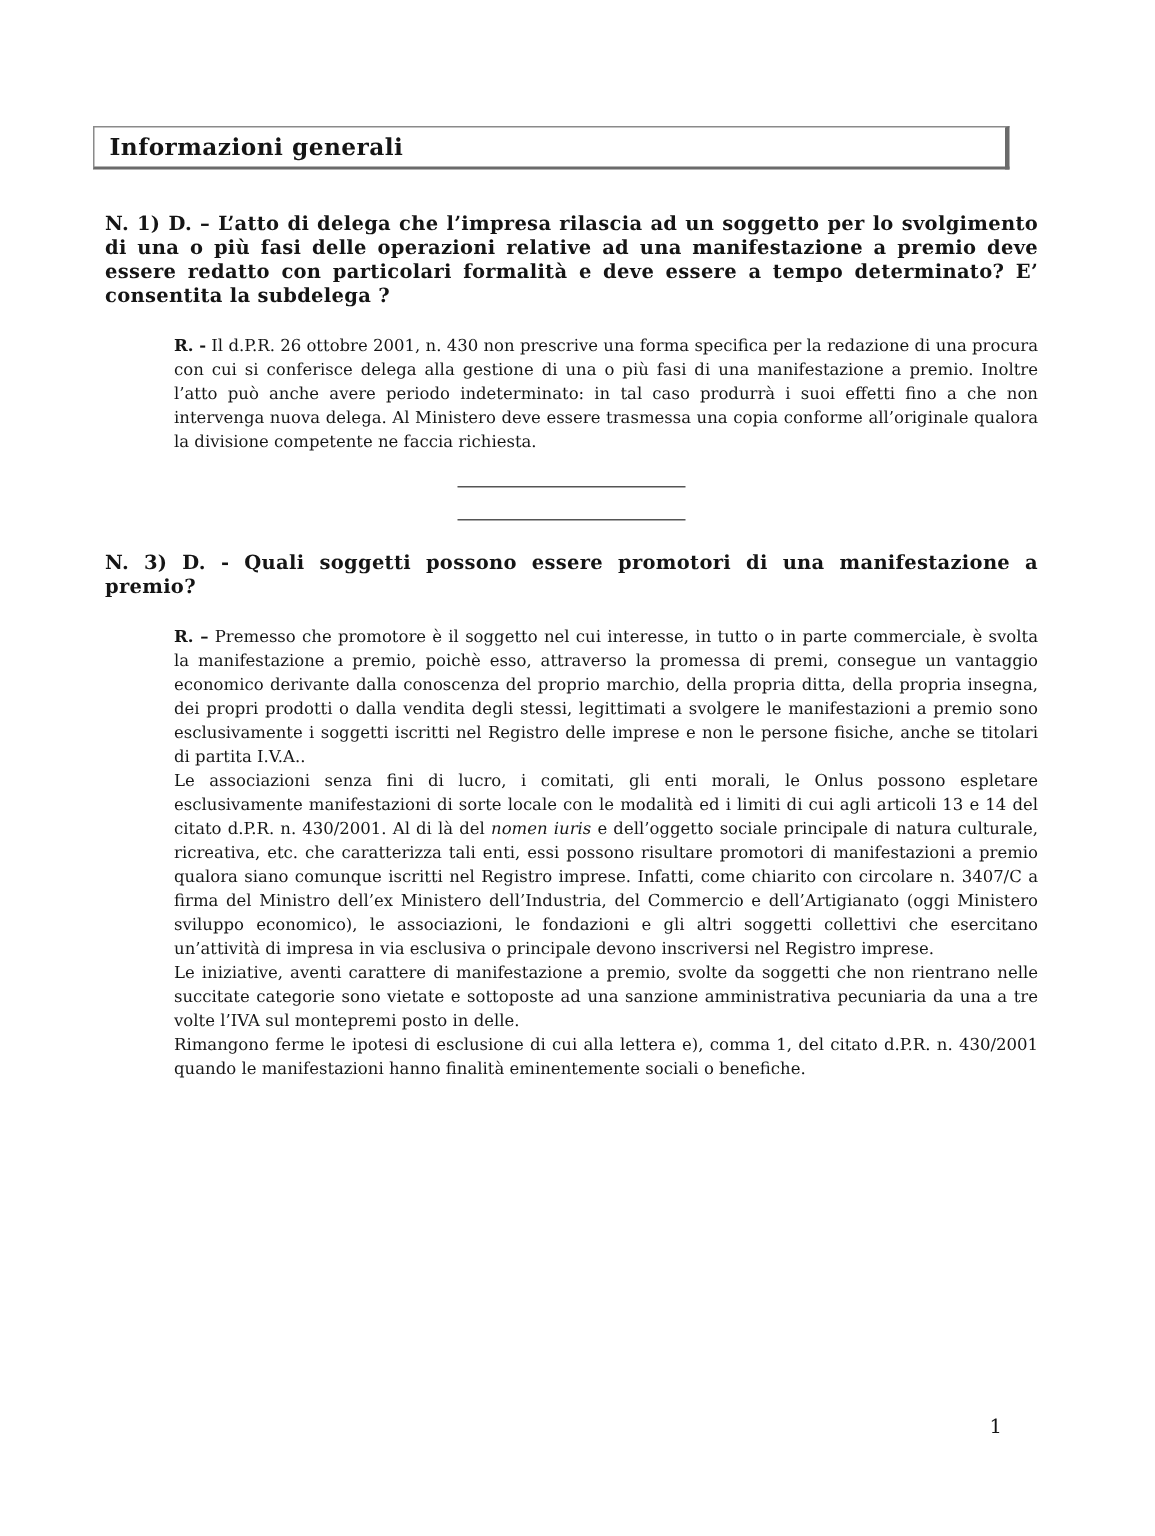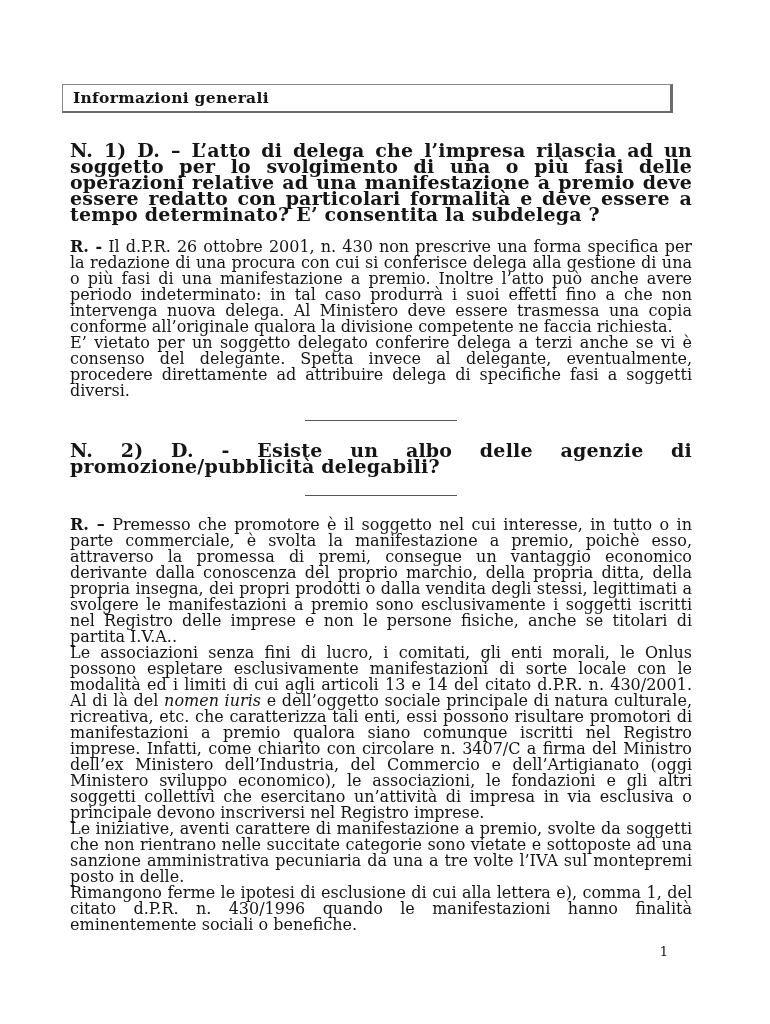--- a/index.html
+++ b/index.html
@@ -25,30 +25,31 @@
     padding: 3px 10px 4px 10px;
     margin-bottom: 29px;
   }
   .title-box span {
     font-weight: bold;
     font-size: 15.5px;
     letter-spacing: 0.3px;
   }
   .question {
     font-weight: bold;
-    font-size: 19px;
+    font-size: 13px;
     line-height: 16px;
     text-align: justify;
     margin-bottom: 17px;
     letter-spacing: 0.2px;
   }
   .answer p {
-    font-size: 16px;
+    font-size: 11px;
     line-height: 16px;
     text-align: justify;
+    margin-left: 46px;
   }
   .separator {
     width: 152px;
     margin: 21px auto;
     border-top: 1px solid #555555;
     height: 0;
   }
   .page-number {
     position: absolute;
     top: 944px;
@@ -62,36 +63,35 @@
 <div class="page">
 
   <div class="title-box">
     <span>Informazioni generali</span>
   </div>
 
   <section>
     <p class="question">N. 1) D. – L’atto di delega che l’impresa rilascia ad un soggetto per lo svolgimento di una o più fasi delle operazioni relative ad una manifestazione a premio deve essere redatto con particolari formalità e deve essere a tempo determinato? E’ consentita la subdelega ?</p>
     <div class="answer">
       <p><span style="font-weight: bold;">R. -</span><span> Il d.P.R. 26 ottobre 2001, n. 430 non prescrive una forma specifica per la redazione di una procura con cui si conferisce delega alla gestione di una o più fasi di una manifestazione a premio. Inoltre l’atto può anche avere periodo indeterminato: in tal caso produrrà i suoi effetti fino a che non intervenga nuova delega. Al Ministero deve essere trasmessa una copia conforme all’originale qualora la divisione competente ne faccia richiesta.</span></p>
-      <p><span>E’ vietato per un soggetto delegato conferire delega a terzi anche se vi è consenso del delegante. Spetta invece al delegante, eventualmente, procedere direttamente ad attribuire delega di specifiche fasi a soggetti diversi.</span></p>
     </div>
   </section>
 
   <div class="separator"></div>
 
   <section>
-    <p class="question">N. 2) D. - Esiste un albo delle agenzie di promozione/pubblicità delegabili?</p>
   </section>
 
   <div class="separator"></div>
 
   <section>
+    <p class="question">N. 3) D. - Quali soggetti possono essere promotori di una manifestazione a premio?</p>
     <div class="answer">
       <p><span style="font-weight: bold;">R. –</span><span> Premesso che promotore è il soggetto nel cui interesse, in tutto o in parte commerciale, è svolta la manifestazione a premio, poichè esso, attraverso la promessa di premi, consegue un vantaggio economico derivante dalla conoscenza del proprio marchio, della propria ditta, della propria insegna, dei propri prodotti o dalla vendita degli stessi, legittimati a svolgere le manifestazioni a premio sono esclusivamente i soggetti iscritti nel Registro delle imprese e non le persone fisiche, anche se titolari di partita I.V.A..</span></p>
       <p><span>Le associazioni senza fini di lucro, i comitati, gli enti morali, le Onlus possono espletare esclusivamente manifestazioni di sorte locale con le modalità ed i limiti di cui agli articoli 13 e 14 del citato d.P.R. n. 430/2001. Al di là del </span><span style="font-style: italic;">nomen iuris</span><span> e dell’oggetto sociale principale di natura culturale, ricreativa, etc. che caratterizza tali enti, essi possono risultare promotori di manifestazioni a premio qualora siano comunque iscritti nel Registro imprese. Infatti, come chiarito con circolare n. 3407/C a firma del Ministro dell’ex Ministero dell’Industria, del Commercio e dell’Artigianato (oggi Ministero sviluppo economico), le associazioni, le fondazioni e gli altri soggetti collettivi che esercitano un’attività di impresa in via esclusiva o principale devono inscriversi nel Registro imprese.</span></p>
       <p><span>Le iniziative, aventi carattere di manifestazione a premio, svolte da soggetti che non rientrano nelle succitate categorie sono vietate e sottoposte ad una sanzione amministrativa pecuniaria da una a tre volte l’IVA sul montepremi posto in delle.</span></p>
-      <p><span>Rimangono ferme le ipotesi di esclusione di cui alla lettera e), comma 1, del citato d.P.R. n. 430/1996 quando le manifestazioni hanno finalità eminentemente sociali o benefiche.</span></p>
+      <p><span>Rimangono ferme le ipotesi di esclusione di cui alla lettera e), comma 1, del citato d.P.R. n. 430/2001 quando le manifestazioni hanno finalità eminentemente sociali o benefiche.</span></p>
     </div>
   </section>
 
   <div class="page-number">1</div>
 
 </div>
 
 </body></html>

